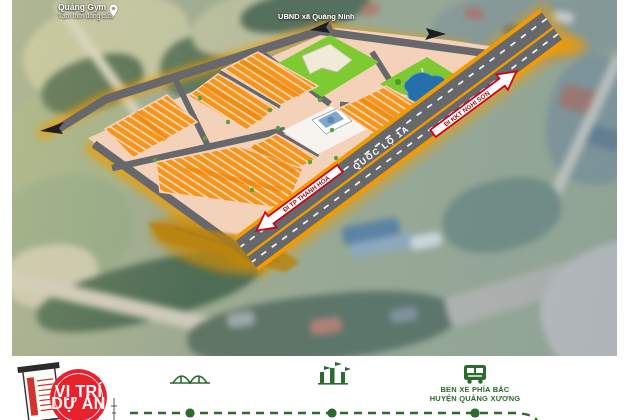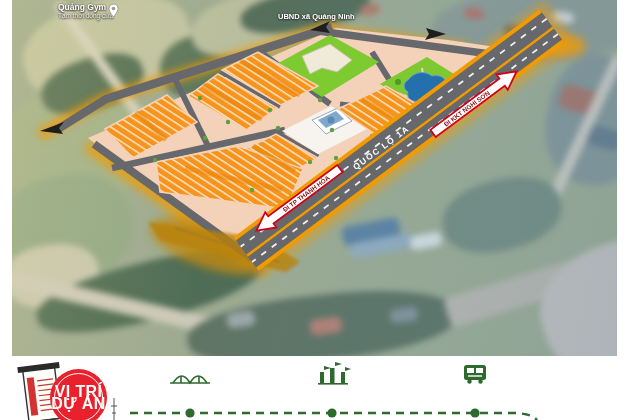--- a/index.html
+++ b/index.html
@@ -257,14 +257,18 @@
       <g>
         <rect x="464" y="9" width="22" height="15" rx="2.5" fill="#2d6a2e"></rect>
         <rect x="467" y="12" width="7" height="5" fill="#ffffff"></rect>
           <rect x="476" y="12" width="7" height="5" fill="#ffffff"></rect>
         <circle cx="469.5" cy="25.5" r="2.2" fill="#2d6a2e"></circle>
           <circle cx="480.5" cy="25.5" r="2.2" fill="#2d6a2e"></circle>
         <rect x="468" y="19" width="14" height="2" fill="#ffffff" opacity=".7"></rect>
       </g>
     </svg>
 
+    <div class="leg-item" style="left:400px;top:29px;">
+      <div class="leg-label">BẾN XE PHÍA BẮC</div>
+      <div class="leg-label">HUYỆN QUẢNG XƯƠNG</div>
+    </div>
   </div>
 </div>
 
 </body></html>

